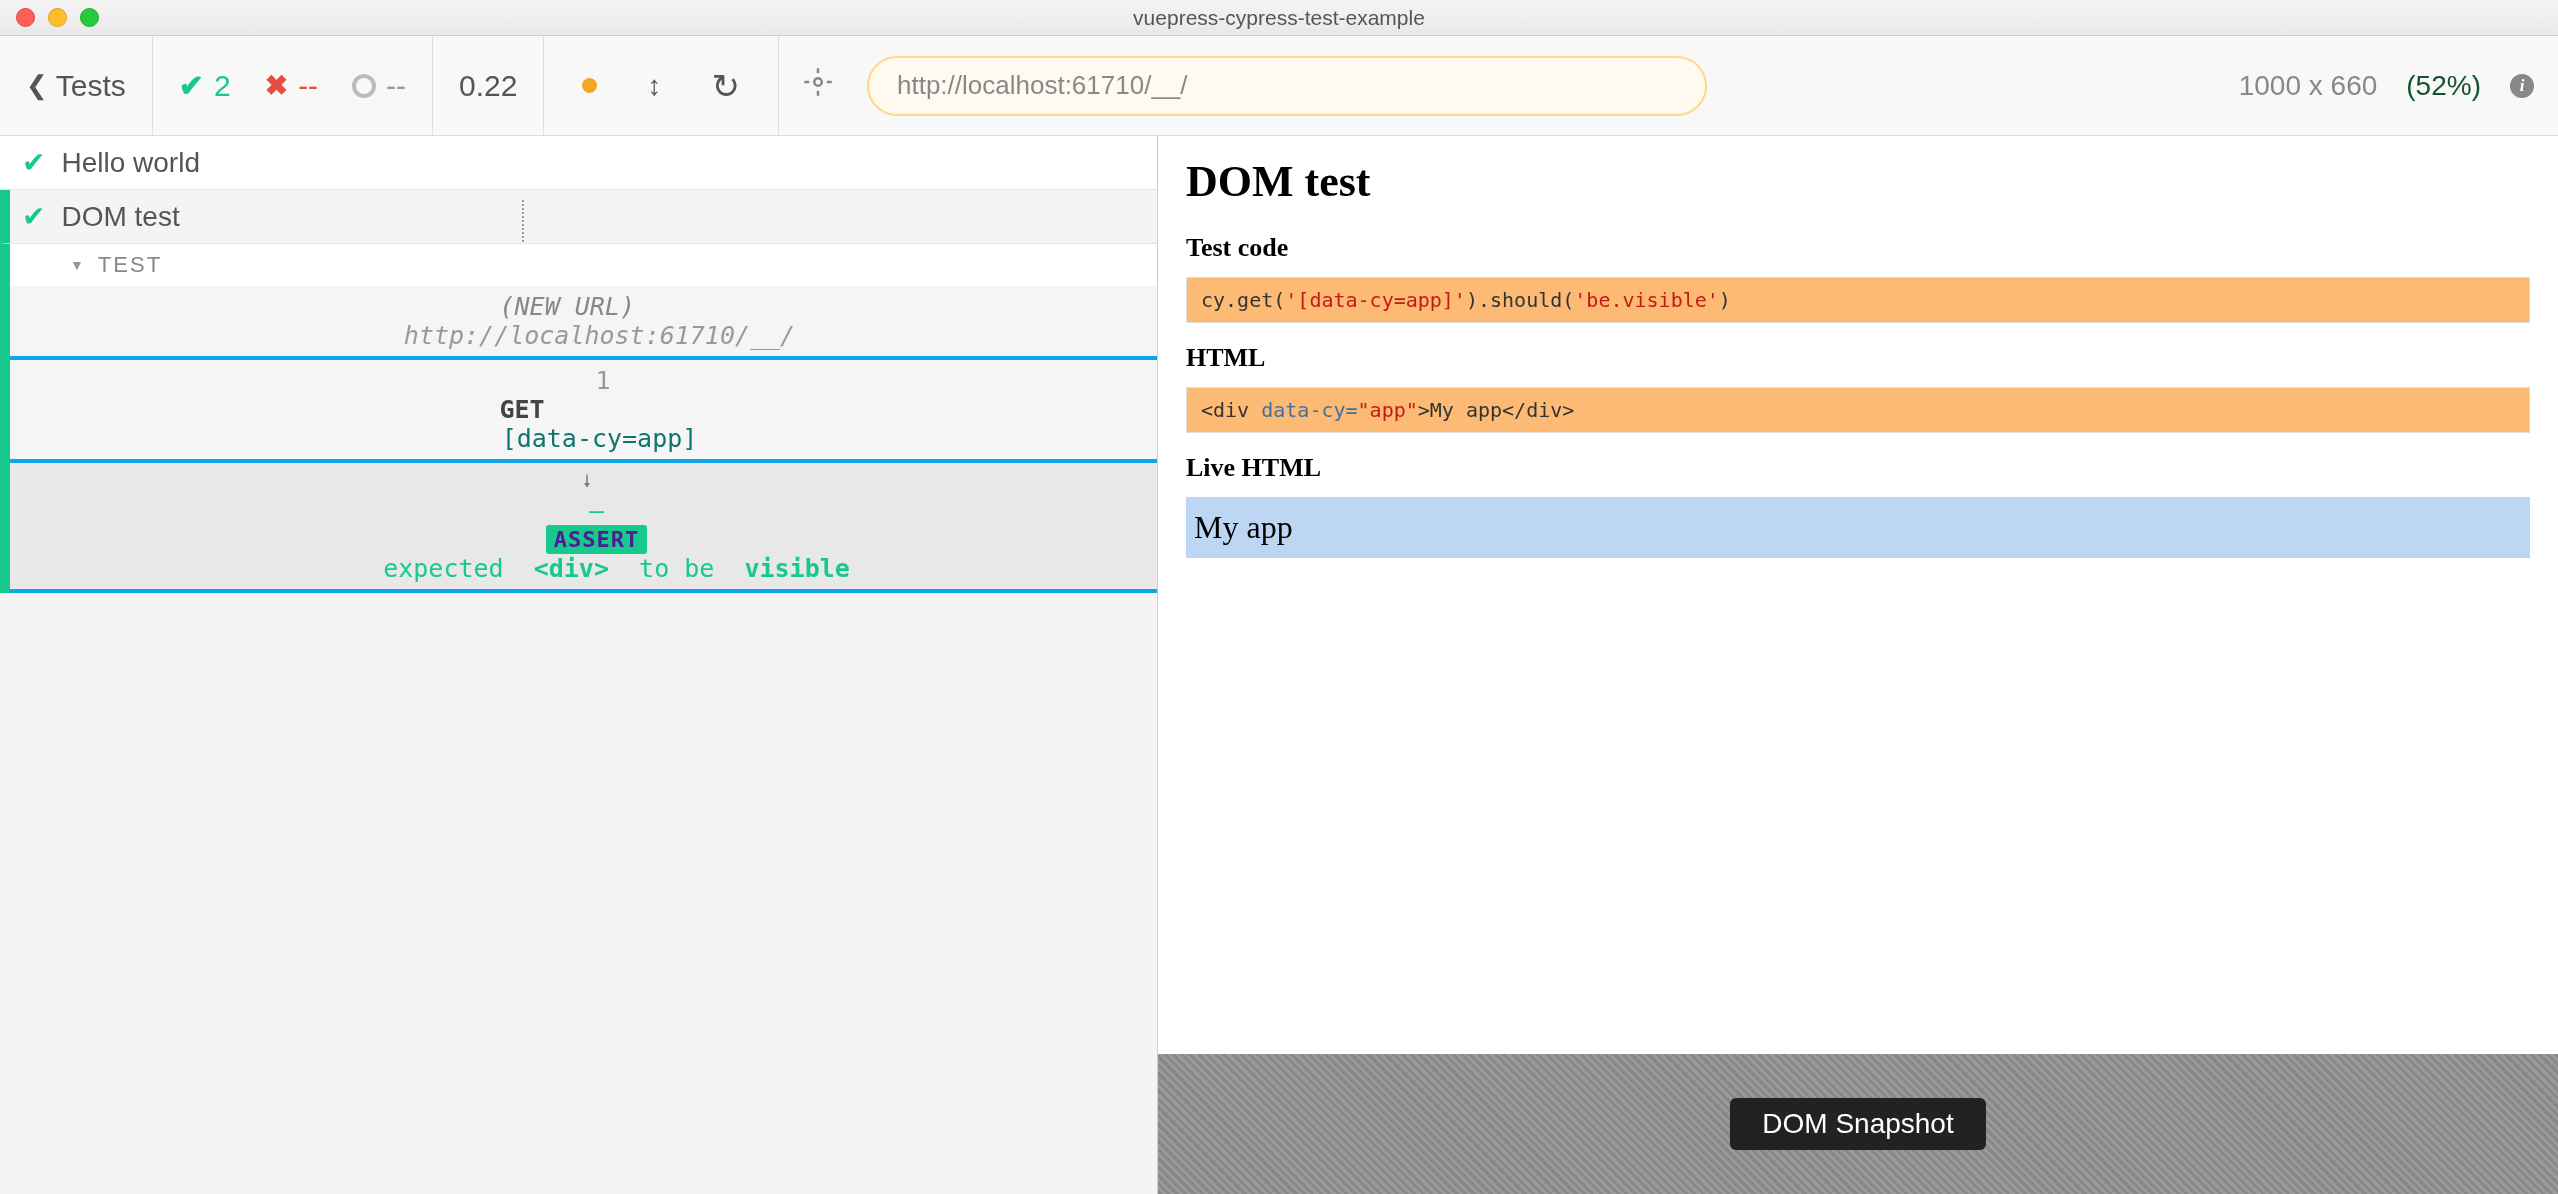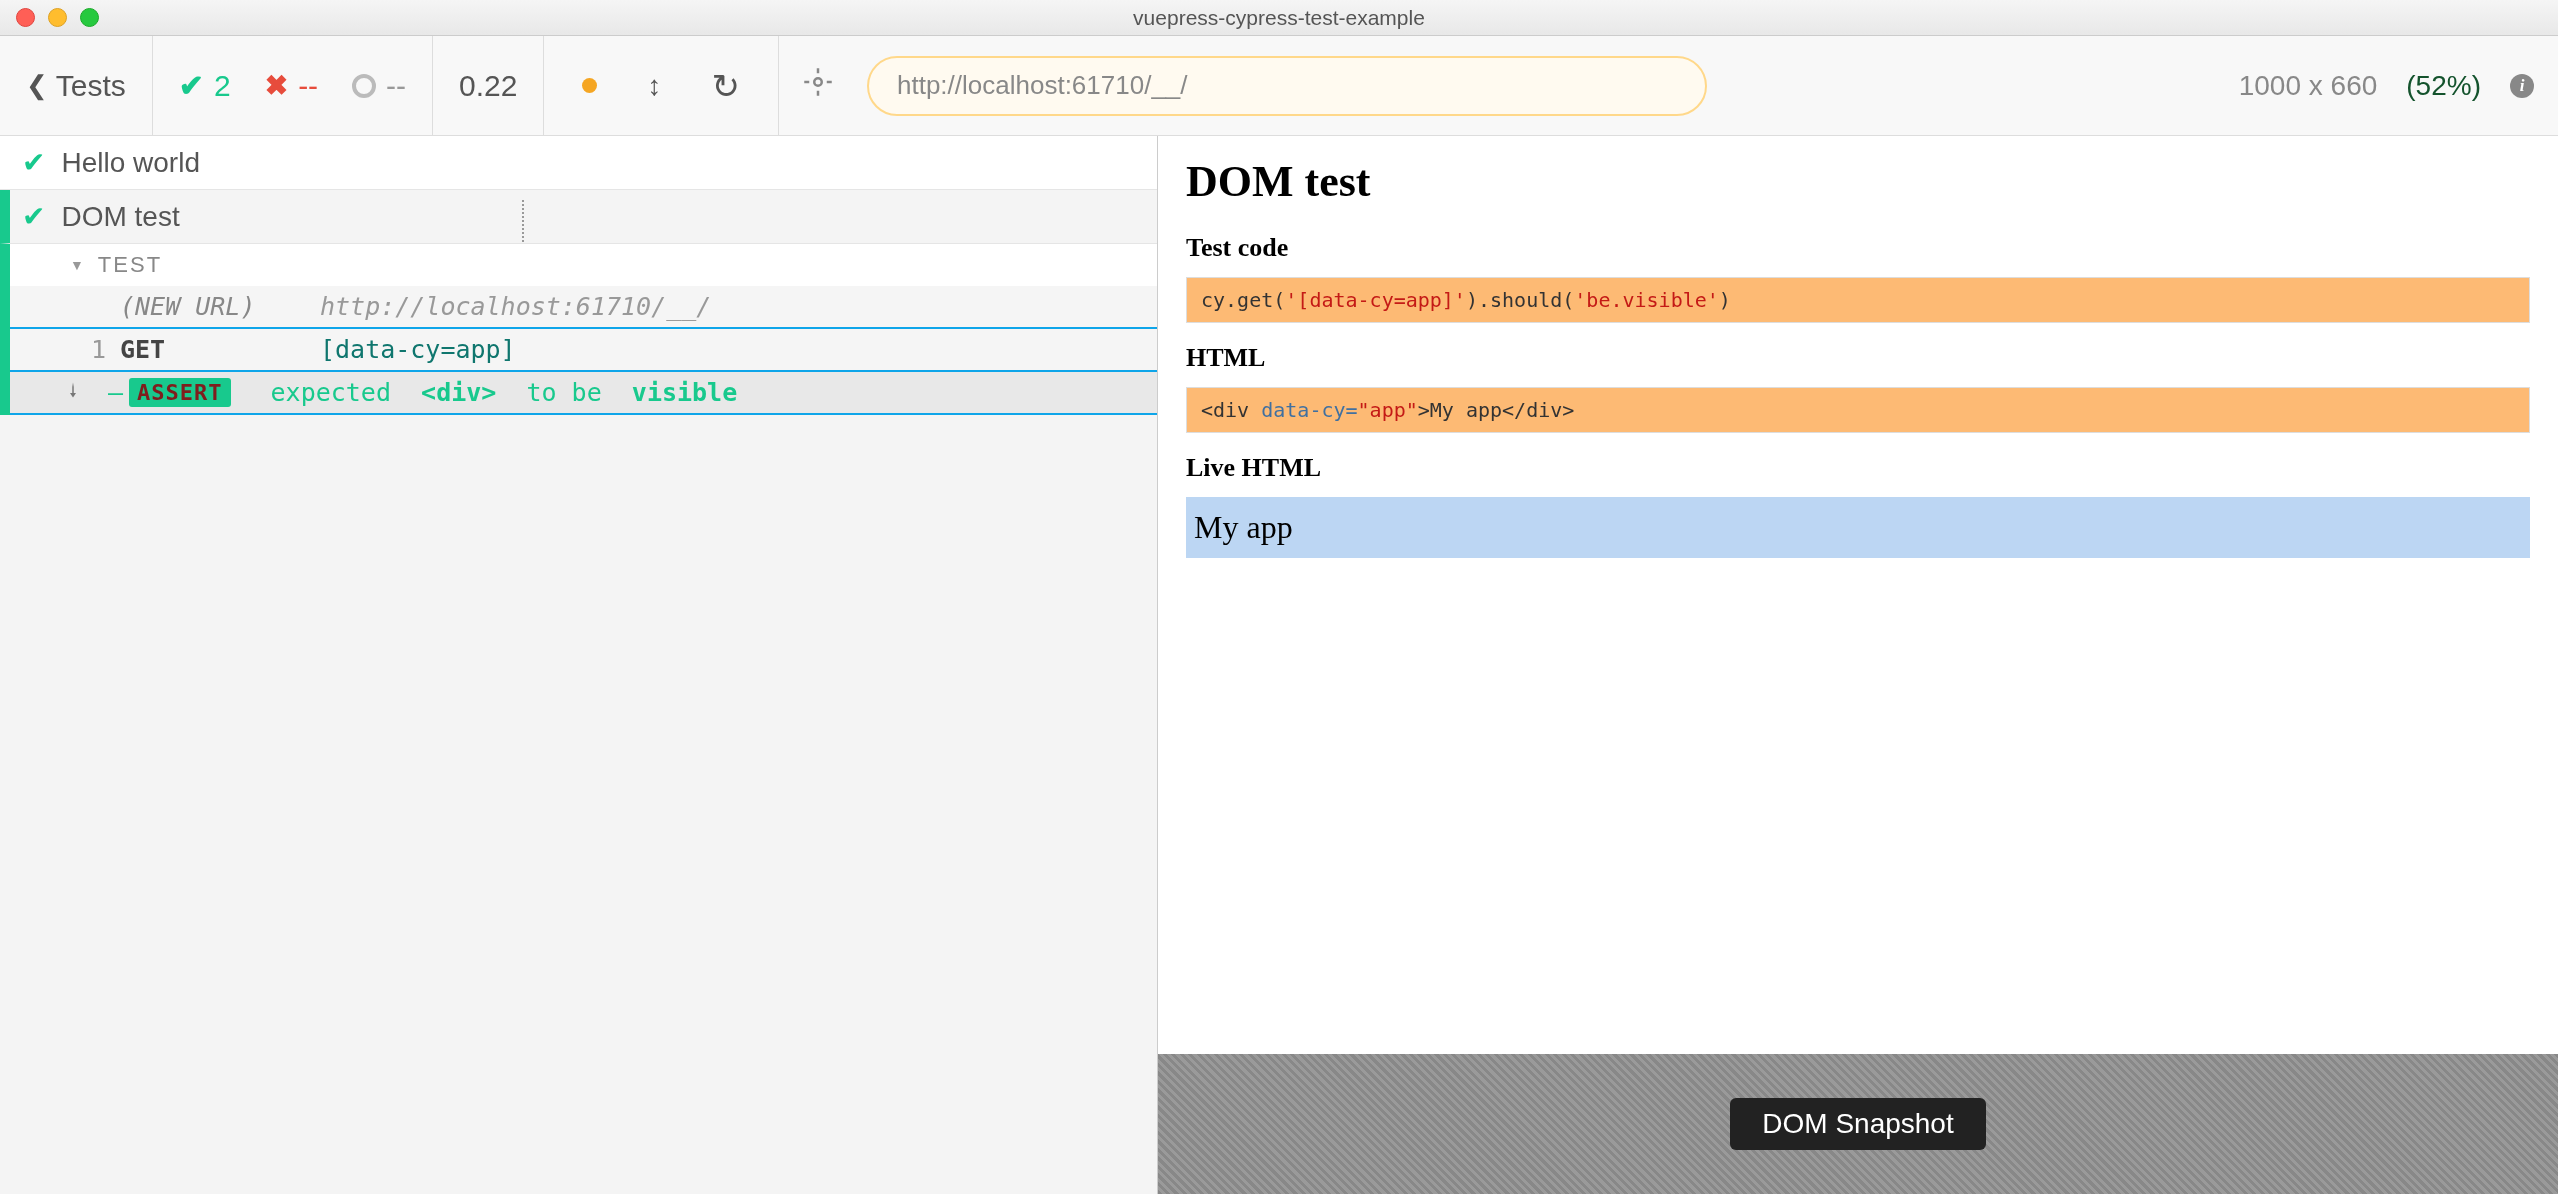--- a/index.html
+++ b/index.html
@@ -47,30 +47,30 @@
 
 
 .test-item { display: flex; align-items: center; padding: 10px 22px; font-size: 28px; color: #555; border-bottom: 1px solid #e5e5e5; gap: 16px; background: #fff; }
 .test-item.active { border-left: 10px solid #18c98d; padding-left: 12px; background: #f4f4f4; }
 .test-item .check { color: #18c98d; font-size: 28px; }
 
 .test-body { border-left: 10px solid #18c98d; background: #fff; margin-bottom: 2px; }
 .test-header { display: flex; align-items: center; padding: 8px 28px 8px 60px; font-size: 22px; color: #888; letter-spacing: 2px; gap: 12px; }
 .caret { font-size: 14px; color: #999; }
 
-.cmd { display: flex; align-items: center; padding: 6px 28px 6px 60px; font-family: 'Menlo','Monaco',monospace; font-size: 25px; background: #f5f5f5; border-bottom: 2px solid #0ea5e9; }
+.cmd { display: flex; align-items: center; padding: 6px 28px 6px 60px; font-family: 'Menlo','Monaco',monospace; font-size: 25px; background: #f5f5f5; border-bottom: 4px solid #0ea5e9; flex-direction: column; }
 .cmd-num { width: 50px; color: #999; text-align: right; padding-right: 14px; }
 .cmd-label { width: 200px; color: #444; font-weight: 600; }
 .cmd-label.it { font-style: italic; color: #888; font-weight: normal; }
 .cmd-msg { color: #0f766e; font-family: 'Menlo','Monaco',monospace; }
 .cmd-msg.it { font-style: italic; color: #999; }
 
 .cmd.assert { background: #e8e8e8; padding-left: 54px; }
 .pin { color: #888; margin-right: 20px; font-size: 22px; }
-.assert-badge { background: #18c98d; color: #7f1d1d; font-weight: bold; padding: 2px 8px; border-radius: 3px; font-size: 22px; letter-spacing: 1px; }
+.assert-badge { background: #18c98d; color: #4c1d95; font-weight: bold; padding: 2px 8px; border-radius: 3px; font-size: 22px; letter-spacing: 1px; }
 .dash { color: #18c98d; margin: 0 6px; }
 .assert-text { font-family: 'Menlo','Monaco',monospace; color: #18c98d; }
 .assert-text .tag { color: #18c98d; font-weight: bold; }
 .assert-text .vis { font-weight: bold; }
 
 
 .preview { flex: 1; padding: 20px 28px; font-family: 'Times New Roman', serif; background: #fff; overflow: auto; }
 .preview h1 { font-size: 44px; font-weight: bold; margin-bottom: 26px; }
 .preview h2 { font-size: 26px; font-weight: bold; margin: 20px 0 14px; }
 .codeblock { background: #fdba74; border: 1px solid #ddd; padding: 10px 14px; font-family: 'Menlo','Monaco',monospace; font-size: 20px; color: #333; white-space: pre; }

